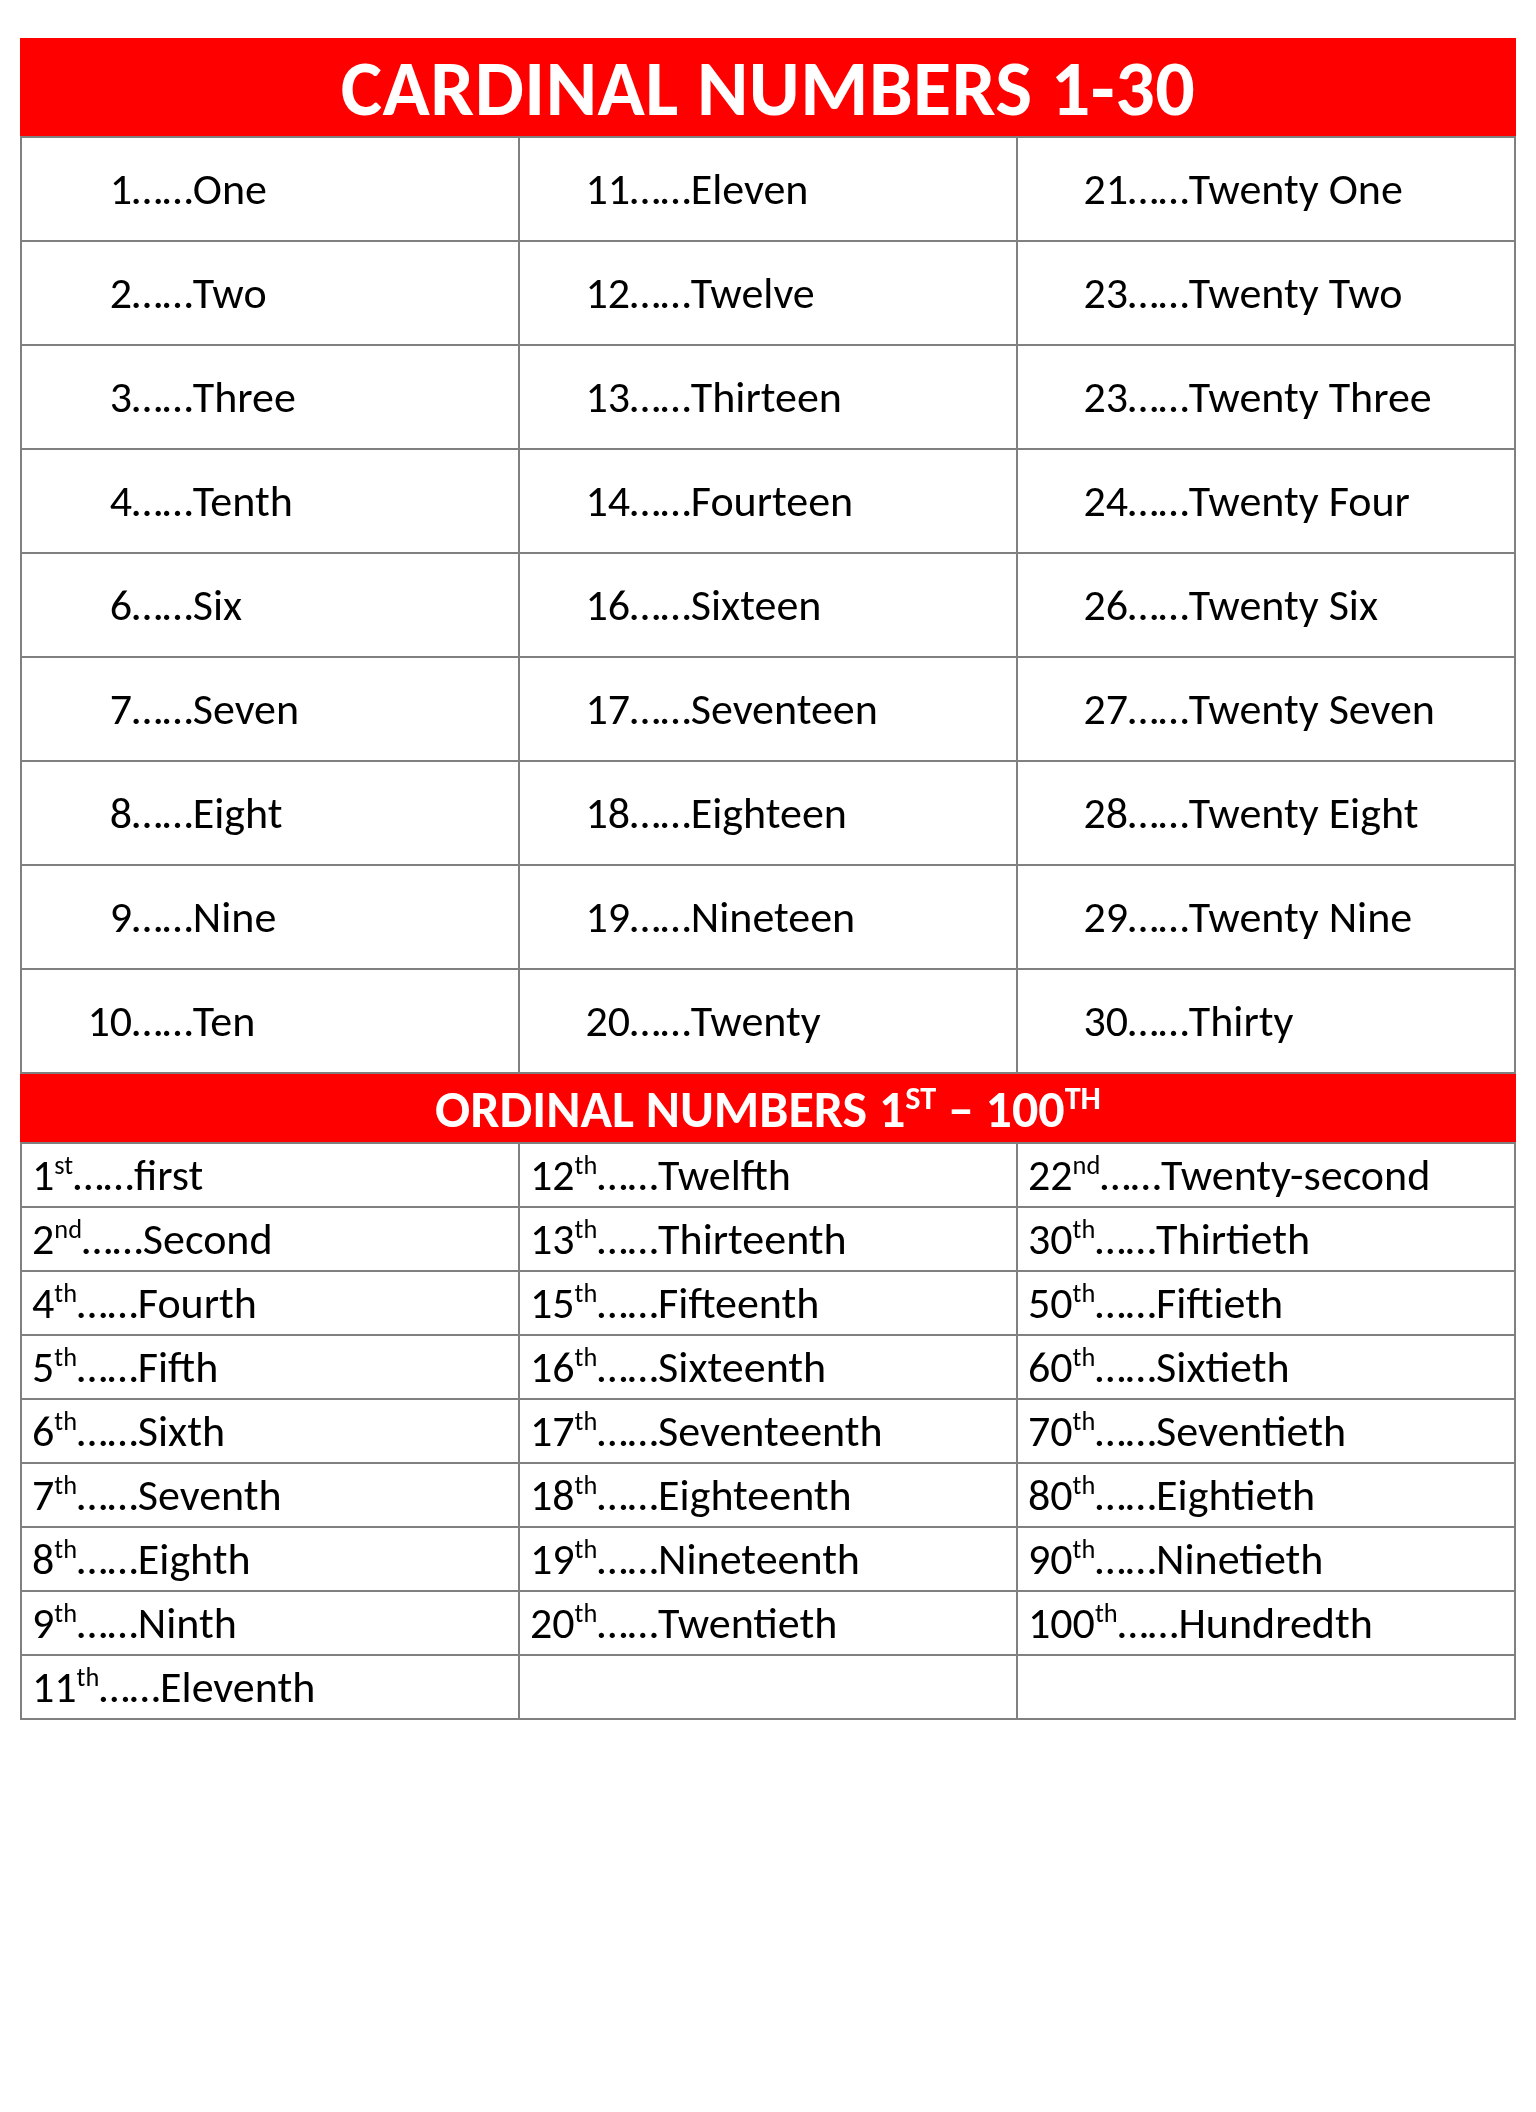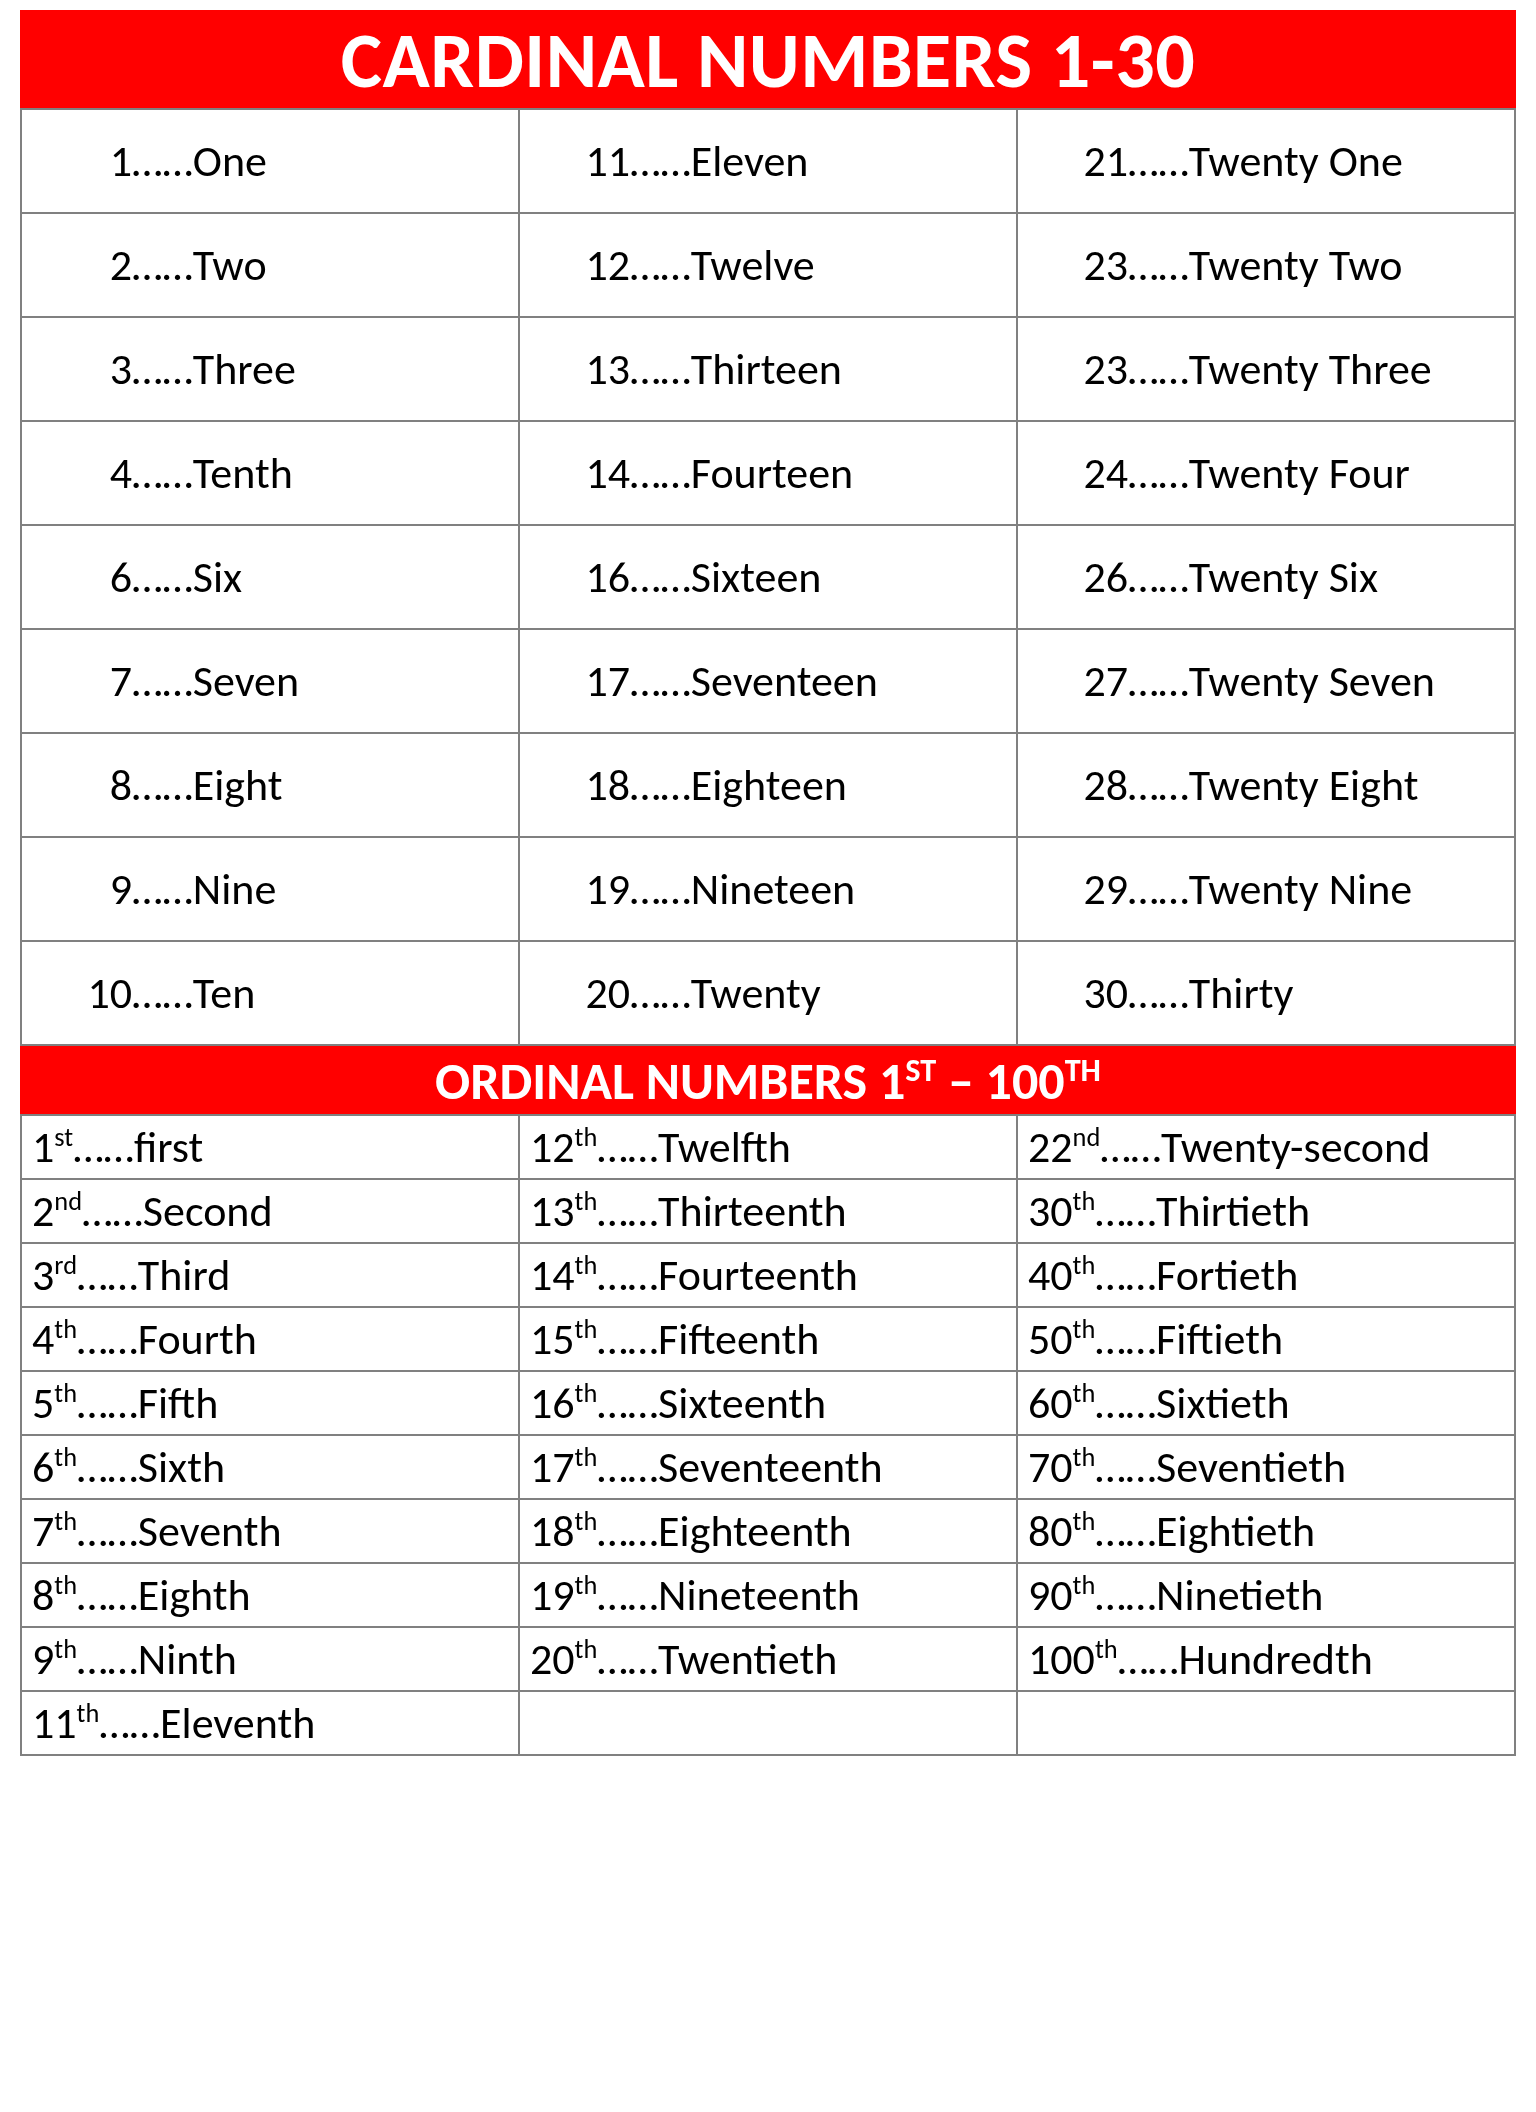--- a/index.html
+++ b/index.html
@@ -20,20 +20,21 @@
     color: #fff;
     text-align: center;
     font-weight: 700;
     width: 100%;
   }
   .banner.h1 {
     font-size: 78px;
     line-height: 1.15;
     padding: 6px 0 2px 0;
     letter-spacing: 0.5px;
+    margin-top: 28px;
   }
   .banner.h2 {
     font-size: 52px;
     line-height: 1.2;
     padding: 4px 0 2px 0;
   }
   .sup-banner {
     font-size: 0.62em;
     vertical-align: super;
     line-height: 0;
@@ -138,25 +139,20 @@
           <td><span>1</span><span class="ord-sup">st</span><span>……</span><span>first</span></td>
           <td><span>12</span><span class="ord-sup">th</span><span>……</span><span>Twelfth</span></td>
           <td><span>22</span><span class="ord-sup">nd</span><span>……</span><span>Twenty-second</span></td>
         </tr>
         <tr>
           <td><span>2</span><span class="ord-sup">nd</span><span>……</span><span>Second</span></td>
           <td><span>13</span><span class="ord-sup">th</span><span>……</span><span>Thirteenth</span></td>
           <td><span>30</span><span class="ord-sup">th</span><span>……</span><span>Thirtieth</span></td>
         </tr>
         <tr>
-          <td><span>3</span><span class="ord-sup">rd</span><span>……</span><span>Third</span></td>
-          <td><span>14</span><span class="ord-sup">th</span><span>……</span><span>Fourteenth</span></td>
-          <td><span>40</span><span class="ord-sup">th</span><span>……</span><span>Fortieth</span></td>
-        </tr>
-        <tr>
           <td><span>4</span><span class="ord-sup">th</span><span>……</span><span>Fourth</span></td>
           <td><span>15</span><span class="ord-sup">th</span><span>……</span><span>Fifteenth</span></td>
           <td><span>50</span><span class="ord-sup">th</span><span>……</span><span>Fiftieth</span></td>
         </tr>
         <tr>
           <td><span>5</span><span class="ord-sup">th</span><span>……</span><span>Fifth</span></td>
           <td><span>16</span><span class="ord-sup">th</span><span>……</span><span>Sixteenth</span></td>
           <td><span>60</span><span class="ord-sup">th</span><span>……</span><span>Sixtieth</span></td>
         </tr>
         <tr>

